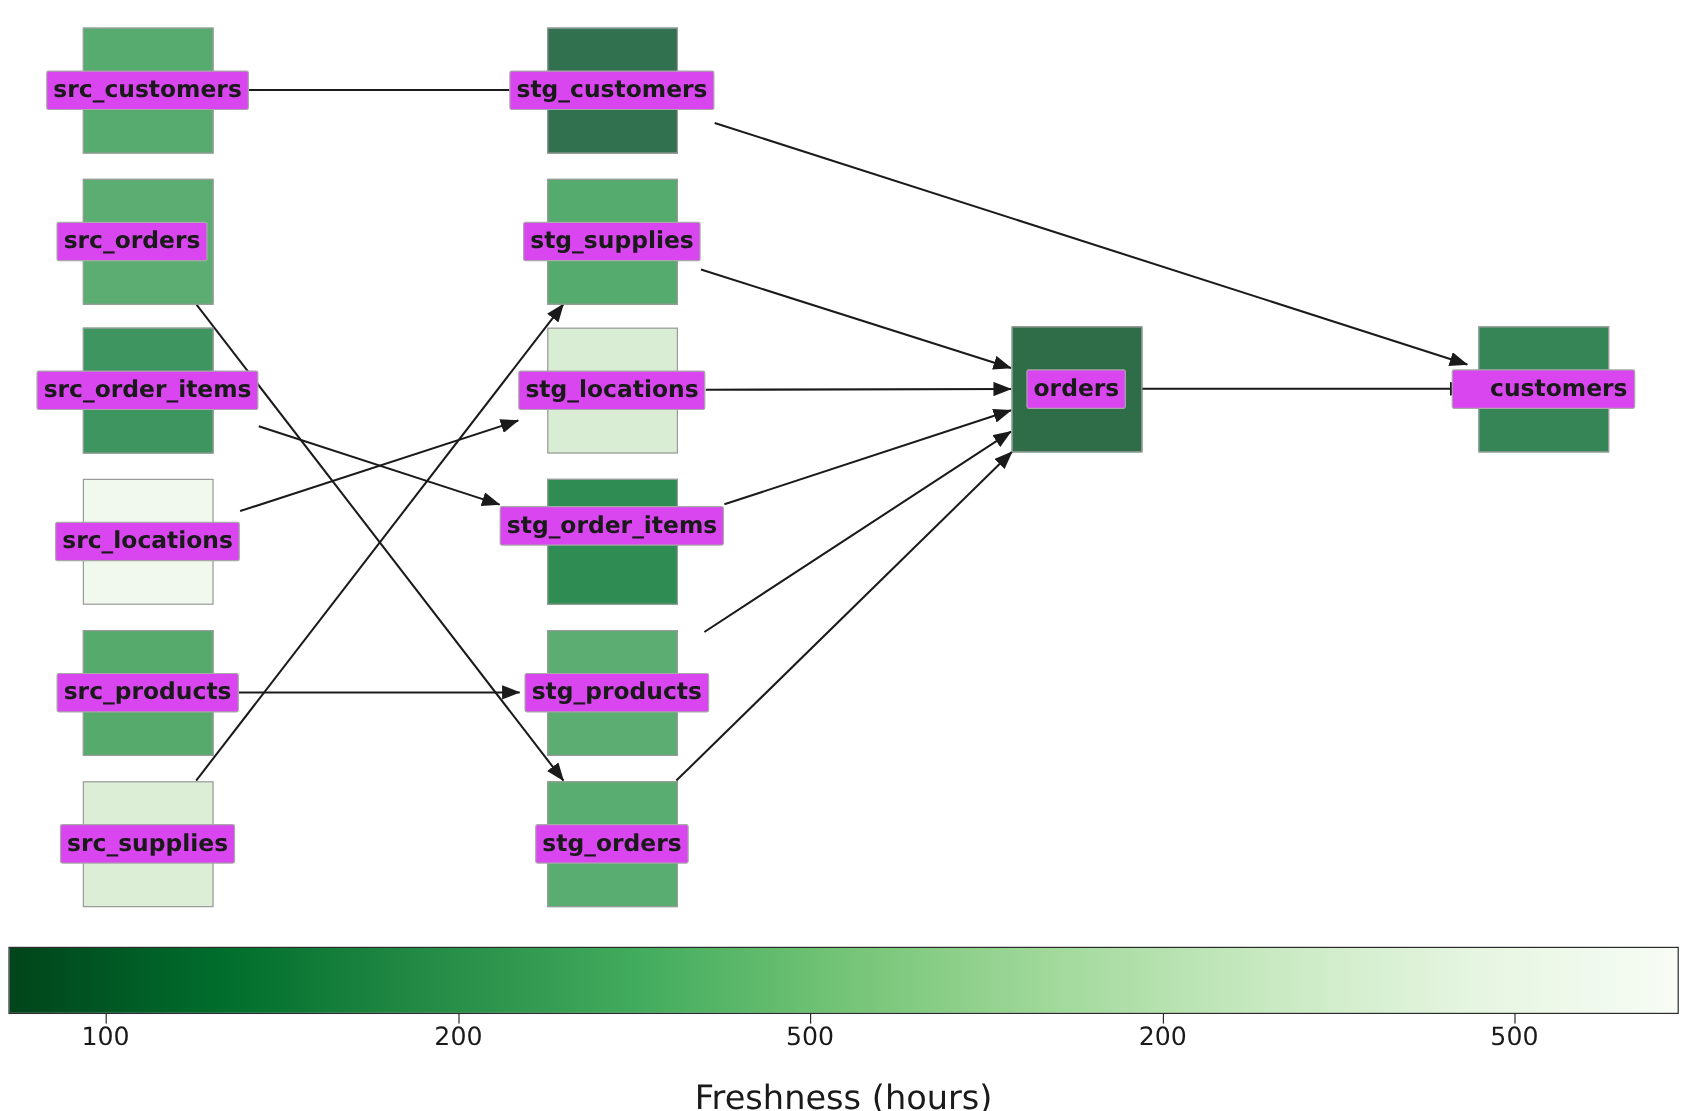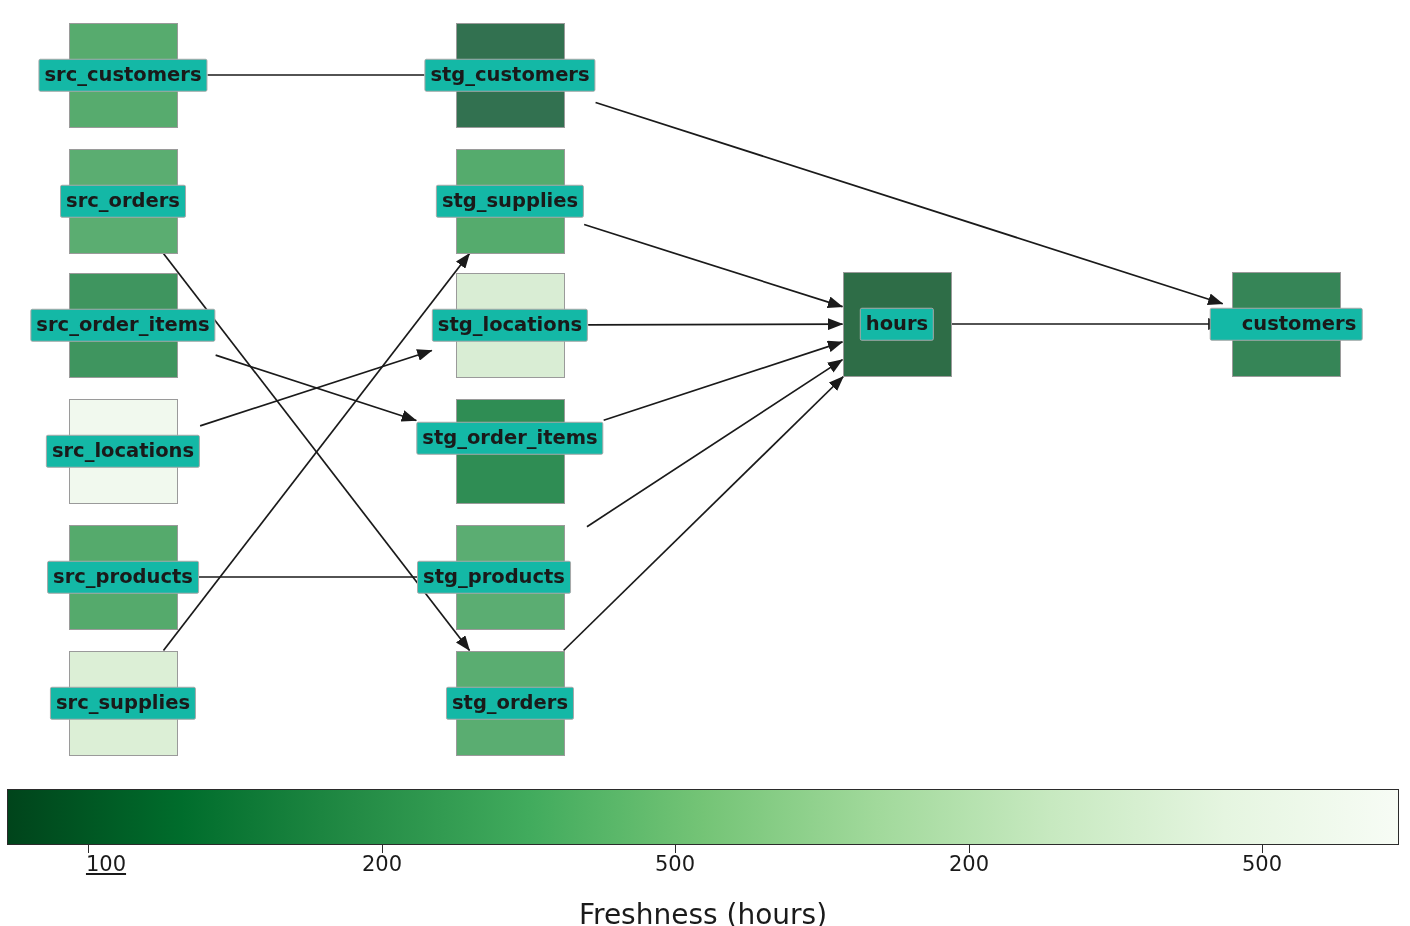--- a/index.html
+++ b/index.html
@@ -25,21 +25,21 @@
     height: 926px;
   }
   .node-rect {
     position: absolute;
     box-sizing: border-box;
     border: 1.3px solid #9a9a9a;
   }
   .node-label {
     position: absolute;
     box-sizing: border-box;
-    background: #14b8a6;
+    background: #d946ef;
     border: 1.1px solid #a8a8a8;
     border-radius: 2px;
     color: #1a1a1a;
     font-family: "DejaVu Sans", sans-serif;
     font-weight: bold;
     font-size: 19.5px;
     line-height: 1;
     padding: 5px 5px 6px 5px;
     white-space: nowrap;
     transform: translate(-50%, -50%);
@@ -120,41 +120,41 @@
       <div class="node-rect" style="left: 455.5px; top: 272.5px; width: 109px; height: 105px; background: rgb(217, 237, 212);"></div>
       <div class="node-rect" style="left: 455.5px; top: 398.5px; width: 109px; height: 105px; background: rgb(47, 141, 84);"></div>
       <div class="node-rect" style="left: 455.5px; top: 524.5px; width: 109px; height: 105px; background: rgb(91, 173, 114);"></div>
       <div class="node-rect" style="left: 455.5px; top: 650.5px; width: 109px; height: 105px; background: rgb(90, 173, 113);"></div>
       <div class="node-rect" style="left: 842.5px; top: 271.5px; width: 109px; height: 105px; background: rgb(46, 109, 71);"></div>
       <div class="node-rect" style="left: 1231.5px; top: 271.5px; width: 109px; height: 105px; background: rgb(54, 133, 87);"></div>
     </div>
 
   <div id="labels-layer">
       <div class="node-label" style="left: 123px; top: 75px;">src_customers</div>
-      <div class="node-label" style="left: 123px; top: 201px;">src_orders</div>
+      <div class="node-label" style="left: 110px; top: 201px;">src_orders</div>
       <div class="node-label" style="left: 123px; top: 325px;">src_order_items</div>
       <div class="node-label" style="left: 123px; top: 451px;">src_locations</div>
       <div class="node-label" style="left: 123px; top: 577px;">src_products</div>
       <div class="node-label" style="left: 123px; top: 703px;">src_supplies</div>
       <div class="node-label" style="left: 510px; top: 75px;">stg_customers</div>
       <div class="node-label" style="left: 510px; top: 201px;">stg_supplies</div>
       <div class="node-label" style="left: 510px; top: 325px;">stg_locations</div>
       <div class="node-label" style="left: 510px; top: 438px;">stg_order_items</div>
-      <div class="node-label" style="left: 494px; top: 577px;">stg_products</div>
+      <div class="node-label" style="left: 514px; top: 577px;">stg_products</div>
       <div class="node-label" style="left: 510px; top: 703px;">stg_orders</div>
-      <div class="node-label" style="left: 897px; top: 324px;">hours</div>
+      <div class="node-label" style="left: 897px; top: 324px;">orders</div>
       <div class="node-label" style="left: 1286px; top: 324px; padding-left: 31px;">customers</div>
     </div>
 
   <div id="colorbar-wrap" style="left: 7px; top: 789px; width: 1392px; height: 56px;">
     <div id="colorbar-gradient" style="background: linear-gradient(to right, rgb(0, 68, 27), rgb(0, 109, 44), rgb(35, 139, 69), rgb(65, 171, 93), rgb(116, 196, 118), rgb(161, 217, 155), rgb(199, 233, 192), rgb(229, 245, 224), rgb(247, 252, 245));"></div>
   </div>
   <div id="colorbar-ticks">
       <div class="cb-tick" style="left: 88px; top: 845px; height: 8px;"></div>
-      <div class="cb-ticklabel" style="left: 106px; top: 852px; text-decoration: underline;">100</div>
+      <div class="cb-ticklabel" style="left: 88px; top: 852px;">100</div>
       <div class="cb-tick" style="left: 382px; top: 845px; height: 8px;"></div>
       <div class="cb-ticklabel" style="left: 382px; top: 852px;">200</div>
       <div class="cb-tick" style="left: 675px; top: 845px; height: 8px;"></div>
       <div class="cb-ticklabel" style="left: 675px; top: 852px;">500</div>
       <div class="cb-tick" style="left: 969px; top: 845px; height: 8px;"></div>
       <div class="cb-ticklabel" style="left: 969px; top: 852px;">200</div>
       <div class="cb-tick" style="left: 1262px; top: 845px; height: 8px;"></div>
       <div class="cb-ticklabel" style="left: 1262px; top: 852px;">500</div>
     </div>
   <div id="colorbar-title" style="left: 703px; top: 898px;">Freshness (hours)</div>

